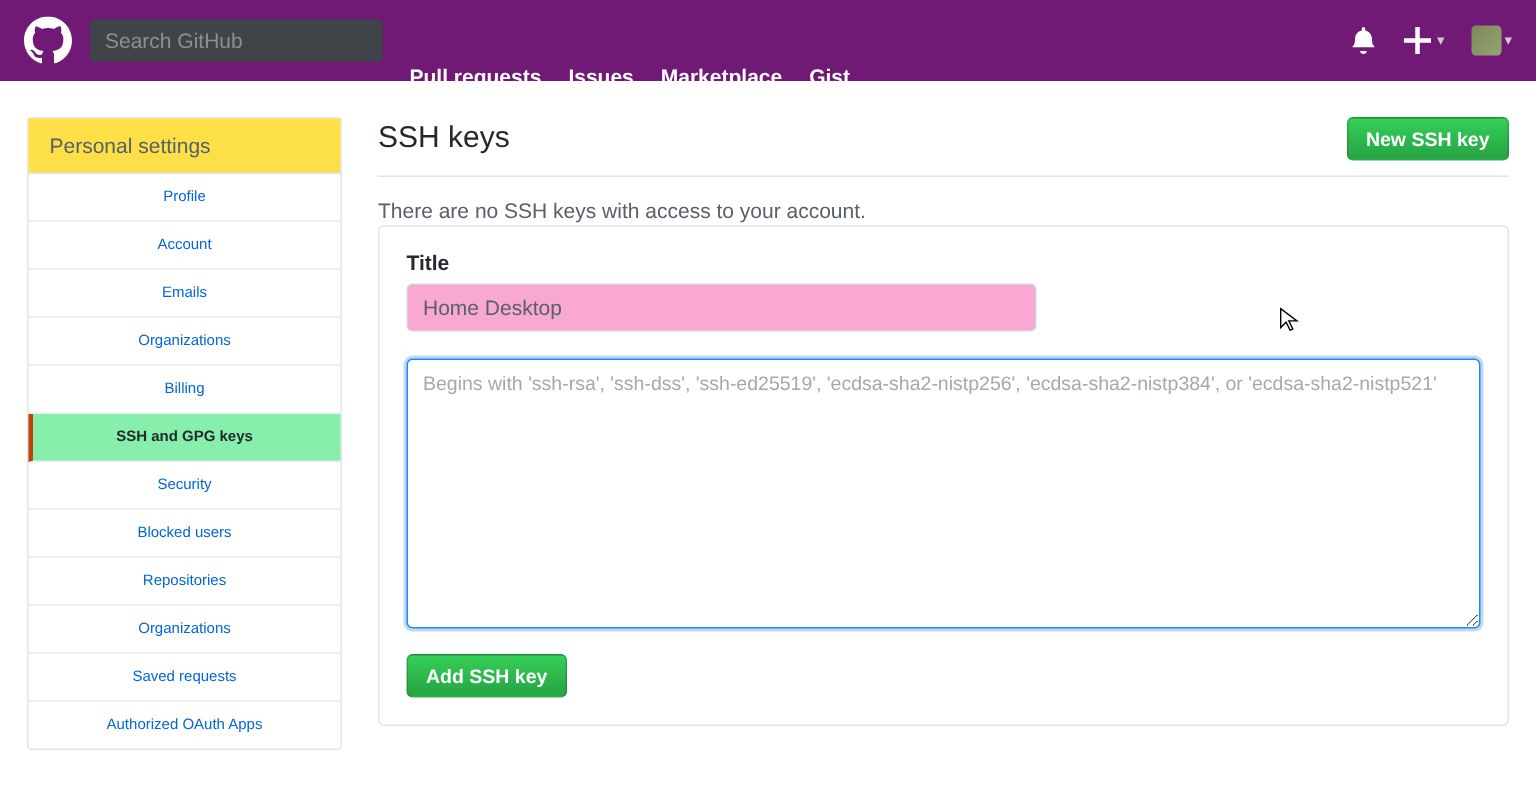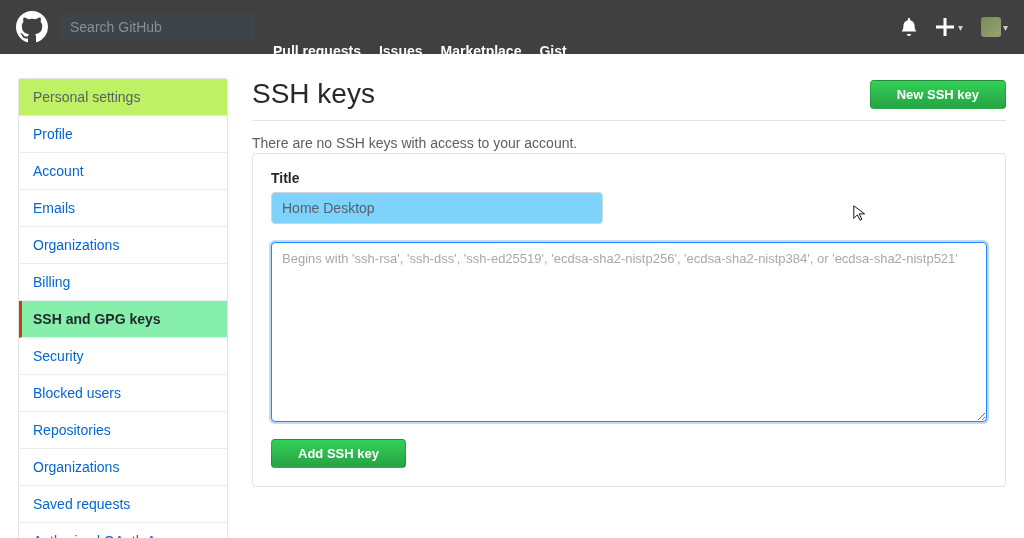--- a/index.html
+++ b/index.html
@@ -7,21 +7,21 @@
     font-family: -apple-system, BlinkMacSystemFont, "Segoe UI", Helvetica, Arial, sans-serif;
     font-size: 14px;
     color: #24292e;
     background: #fff;
     width: 1024px;
     height: 538px;
     overflow: hidden;
   }
   
   .topbar {
-    background: #404040;
+    background: #701a75;
     height: 54px;
     display: flex;
     align-items: center;
     padding: 0 16px;
     color: #fff;
   }
   .logo { width: 32px; height: 32px; color: #fff; margin-right: 12px; }
   .search {
     background: #3f4448;
     border: none;
@@ -61,78 +61,79 @@
     width: 210px;
     border: 1px solid #e1e4e8;
     border-radius: 3px;
     flex-shrink: 0;
   }
   .sidebar-head {
     padding: 10px 14px;
     font-size: 14px;
     color: #586069;
     border-bottom: 1px solid #e1e4e8;
-    background: #bef264;
+    background: #fde047;
   }
   .sidebar a {
     display: block;
     padding: 10px 14px;
-    font-size: 14px;
+    font-size: 10px;
     color: #0366d6;
     text-decoration: none;
     border-bottom: 1px solid #eaecef;
+    text-align: center;
   }
   .sidebar a:last-child { border-bottom: none; }
   .sidebar a.selected {
     color: #24292e;
     font-weight: 600;
     border-left: 3px solid #c2410c;
     padding-left: 11px;
     background: #86efac;
   }
 
   
   .main { flex: 1; min-width: 0; }
   .page-head {
     display: flex; align-items: center; justify-content: space-between;
     padding-bottom: 10px;
     border-bottom: 1px solid #e1e4e8;
     margin-bottom: 14px;
   }
-  .page-head h2 { font-size: 28px; font-weight: 400; }
+  .page-head h2 { font-size: 20px; font-weight: 400; }
   .btn-primary {
     background: #2ea44f;
     background-image: linear-gradient(-180deg,#34d058,#28a745 90%);
     border: 1px solid rgba(27,31,35,.2);
     color: #fff;
     font-weight: 600;
     font-size: 13px;
-    padding: 6px 26px;
+    padding: 6px 12px;
     border-radius: 4px;
     cursor: pointer;
   }
   .empty-msg { color: #586069; font-size: 14px; margin-bottom: 2px; }
 
   .form-box {
     border: 1px solid #e1e4e8;
     border-radius: 4px;
     padding: 16px 18px 18px 18px;
   }
   .form-box label {
     display: block; font-weight: 600; font-size: 14px;
     margin-bottom: 6px; color: #24292e;
   }
   .title-input {
-    width: 332px; max-width: 100%;
+    width: 420px; max-width: 100%;
     padding: 7px 10px;
     font-size: 14px;
     border: 1px solid #d1d5da;
     border-radius: 4px;
     color: #586069;
-    background: #7dd3fc;
+    background: #f9a8d4;
     margin-bottom: 18px;
   }
   .key-textarea {
     width: 100%;
     height: 180px;
     padding: 8px 10px;
     font-size: 13px;
     border: 1px solid #2188ff;
     border-radius: 4px;
     box-shadow: 0 0 0 2px rgba(3,102,214,.25);

